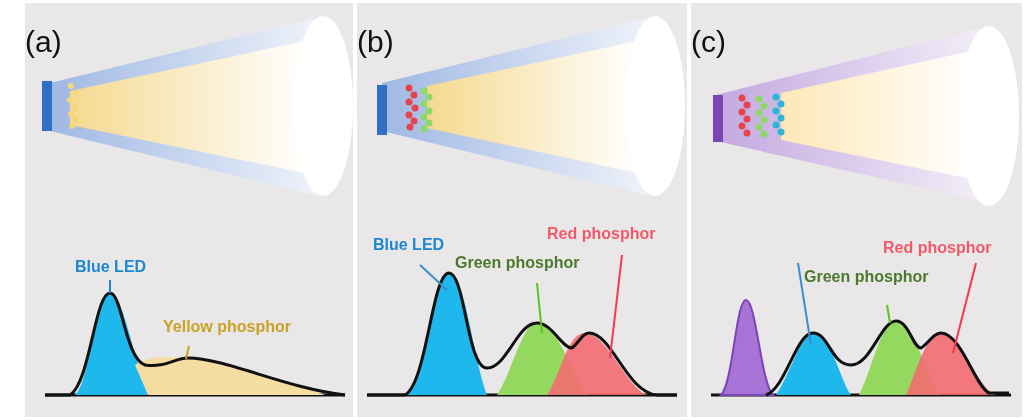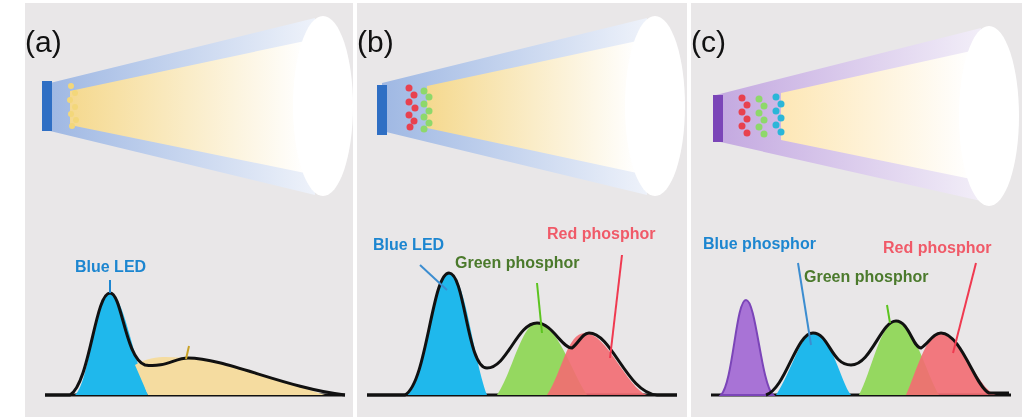--- a/index.html
+++ b/index.html
@@ -43,20 +43,21 @@
     </g>
 
     <line x1="20" y1="392" x2="320" y2="392" stroke="#111" stroke-width="3"></line>
     <path d="M50,392 C65,380 70,290 85,290 C97,290 105,340 123,392 Z" fill="#1fb8ec"></path>
     <path d="M110,362 C130,350 150,355 163,355 C200,355 260,380 300,392 L123,392 Z" fill="#f5dca0"></path>
     <path d="M20,392 L45,392 C65,380 70,290 85,290 C97,290 100,355 120,362 C140,365 150,355 163,355 C200,355 260,385 320,392" fill="none" stroke="#111" stroke-width="3"></path>
     <line x1="85" y1="277" x2="85" y2="290" stroke="#1d86d0" stroke-width="2"></line>
     <line x1="164" y1="343" x2="161" y2="356" stroke="#c9a227" stroke-width="2"></line>
   </svg>
   <div class="lbl" style="left:50px;top:255px;color:#1d86d0">Blue LED</div>
+  <div class="lbl" style="left:138px;top:315px;color:#c9a227">Yellow phosphor</div>
 </div>
 
 <div class="panel" id="pb">
   <div class="plabel">(b)</div>
   <svg width="330" height="414">
     <defs>
       <linearGradient id="gb" x1="0" x2="1">
           <stop offset="0" stop-color="#f5d98f"></stop>
           <stop offset="1" stop-color="#ffffff"></stop>
         </linearGradient>
@@ -145,16 +146,15 @@
     <line x1="20" y1="392" x2="320" y2="392" stroke="#111" stroke-width="3"></line>
     <path d="M30,392 C42,380 45,297 55,297 C65,297 70,380 82,392 Z" fill="#a873d6" stroke="#7b45b8" stroke-width="2"></path>
     <path d="M85,392 C100,370 110,330 122,330 C140,330 150,380 160,392 Z" fill="#1fb8ec"></path>
     <path d="M168,392 C180,370 190,318 205,318 C222,318 235,370 248,392 Z" fill="#95d860"></path>
     <path d="M215,392 C225,370 235,330 250,330 C270,330 285,385 305,392 Z" fill="#f36b72" fill-opacity="0.9"></path>
     <path d="M75,392 C95,385 105,330 122,330 C138,330 140,362 160,362 C180,362 190,318 205,318 C218,318 222,345 230,345 C238,340 242,330 250,330 C270,330 285,385 298,390 L318,390" fill="none" stroke="#111" stroke-width="3"></path>
     <line x1="107" y1="260" x2="120" y2="342" stroke="#3c8dd0" stroke-width="2"></line>
     <line x1="196" y1="302" x2="199" y2="320" stroke="#5cc41f" stroke-width="2"></line>
     <line x1="285" y1="260" x2="262" y2="350" stroke="#f03a50" stroke-width="2"></line>
   </svg>
-  <div class="lbl" style="left:12px;top:232px;color:#1d86d0">Blue phosphor</div>
   <div class="lbl" style="left:113px;top:265px;color:#4b7a2c">Green phosphor</div>
   <div class="lbl" style="left:192px;top:236px;color:#f05a68">Red phosphor</div>
 </div>
 
 </body></html>

